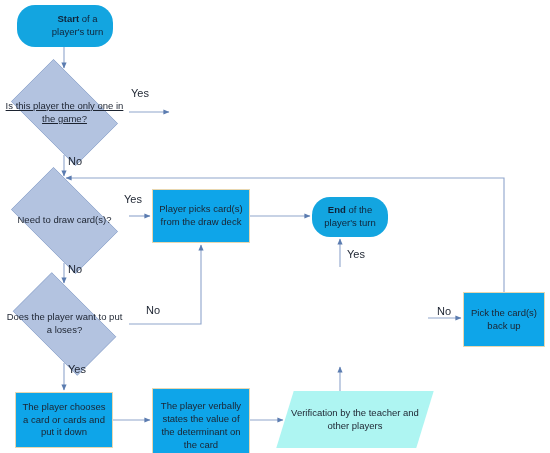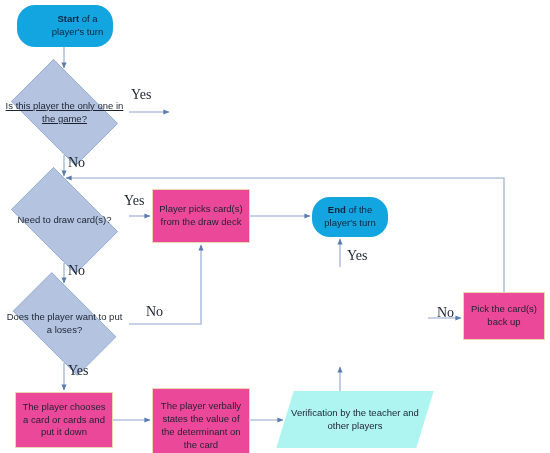--- a/index.html
+++ b/index.html
@@ -54,39 +54,39 @@
     position: absolute;
     left: 0; top: 0; right: 0; bottom: 0;
     background: #B3C3E0;
     border: 1px solid #8FA5CC;
     transform: rotate(45deg) scale(0.7071);
     transform-origin: center center;
     z-index: 1;
   }
   
   .n-proc {
-    background: #ec4899;
+    background: #0ea5e9;
     border: 1px solid #E8D7B0;
   }
   
   .n-data {
     background: transparent;
   }
   .n-data .par {
     position: absolute;
     left: 0; top: 0; right: 0; bottom: 0;
     background: #AEF5F2;
     transform: skewX(-17deg);
     transform-origin: center center;
     z-index: 1;
   }
   .edge-label {
     position: absolute;
-    font-family: Liberation Serif, serif;
-    font-size: 14px;
+    font-family: Liberation Sans, sans-serif;
+    font-size: 11px;
     color: #1c2330;
     white-space: nowrap;
     z-index: 3;
   }
   .bold { font-weight: bold; }
 </style>
 </head>
 <body>
 
 <div id="canvas">
@@ -151,21 +151,21 @@
   <div class="node n-term" style="left:312px; top:197px; width:76px; height:40px;">
     <span class="txt"><b class="bold">End</b><span> of the player's turn</span></span>
   </div>
 
   <div class="node n-dec" style="left:0px; top:285px; width:129px; height:78px;">
     <span class="dia"></span>
     <span class="txt">Does the player want to put a loses?</span>
   </div>
 
 
-  <div class="node n-proc" style="left:463px; top:292px; width:82px; height:48px;">
+  <div class="node n-proc" style="left:463px; top:292px; width:82px; height:55px;">
     <span class="txt">Pick the card(s) back up</span>
   </div>
 
   <div class="node n-proc" style="left:15px; top:392px; width:98px; height:56px;">
     <span class="txt">The player chooses a card or cards and put it down</span>
   </div>
 
   <div class="node n-proc" style="left:152px; top:388px; width:98px; height:76px;">
     <span class="txt">The player verbally states the value of the determinant on the card</span>
   </div>

